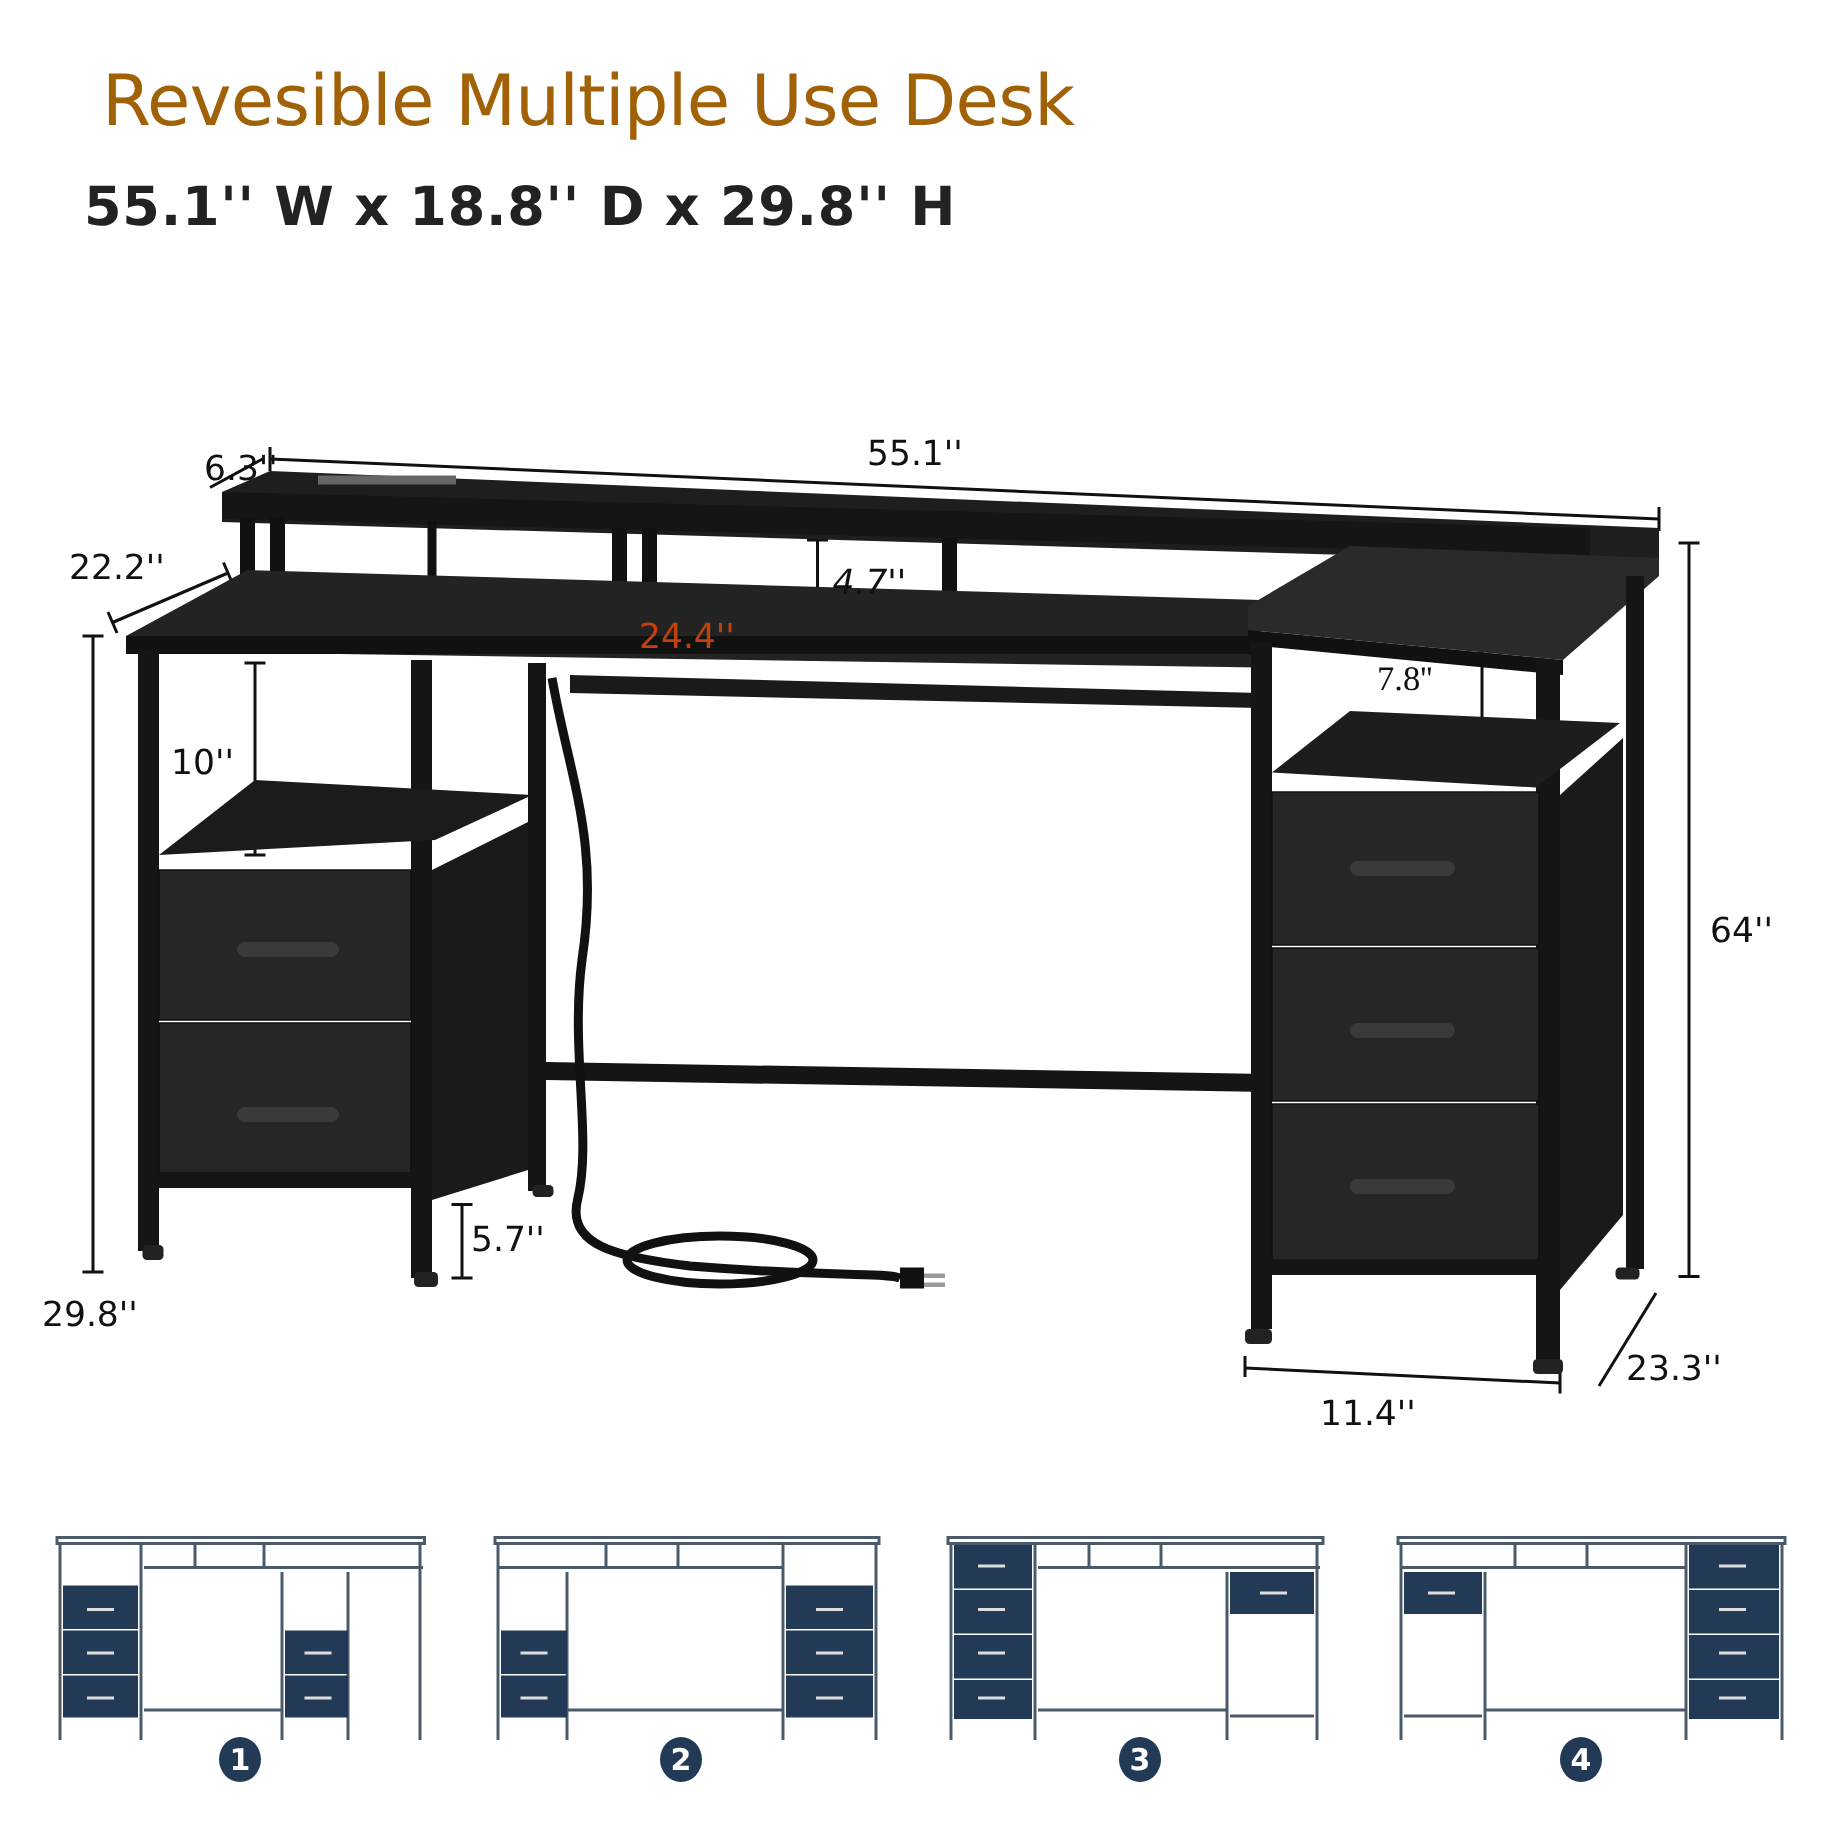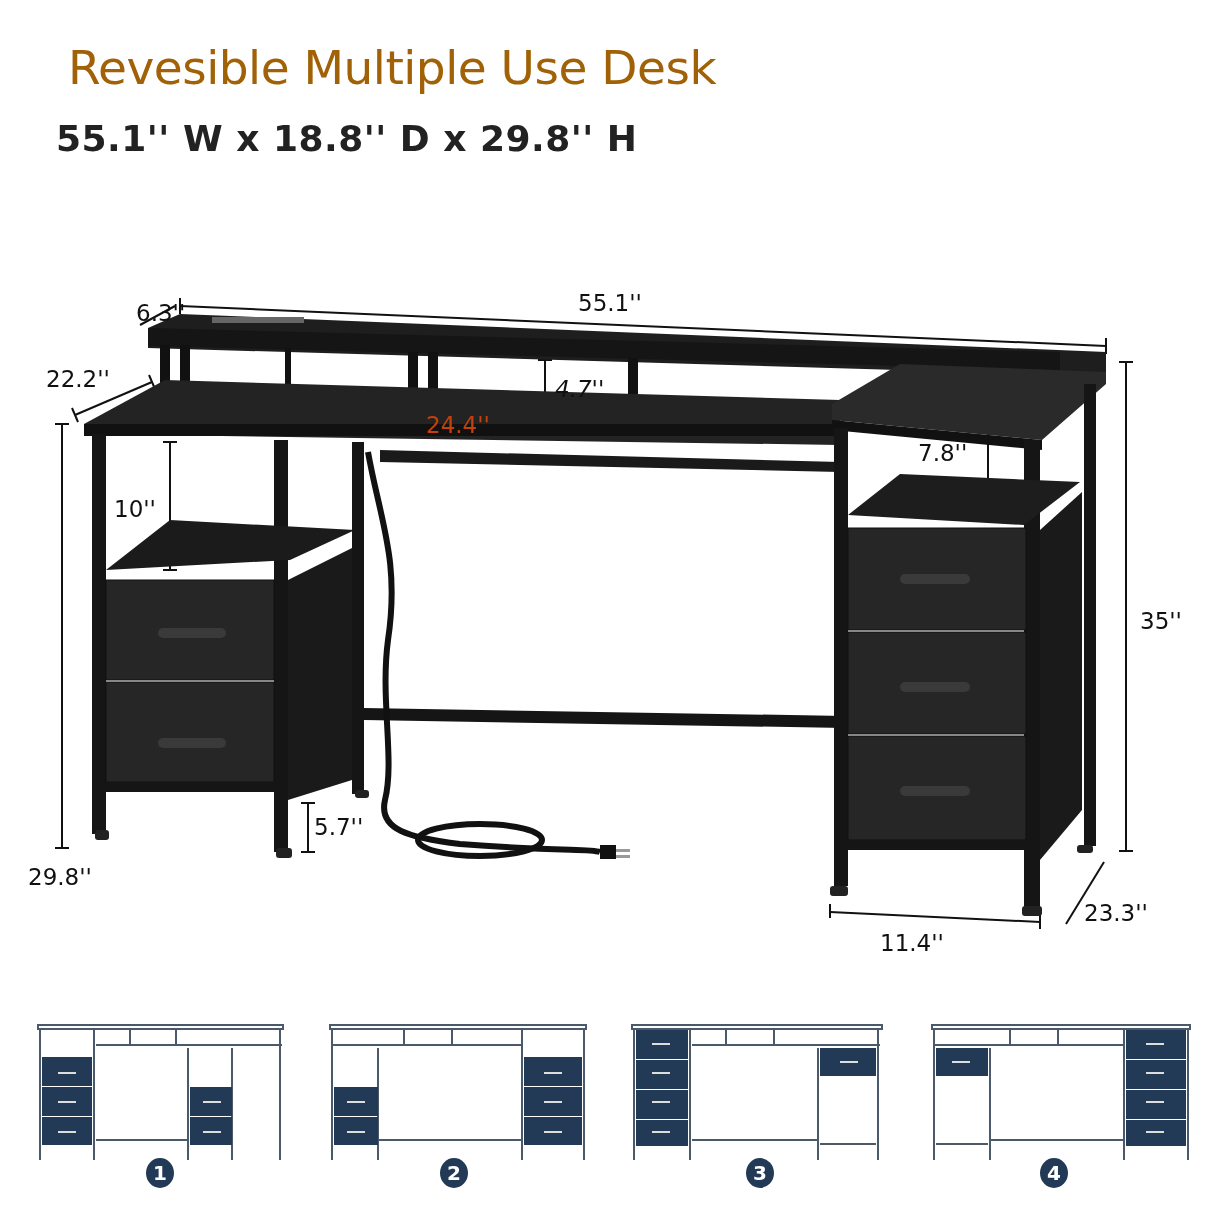--- a/index.html
+++ b/index.html
@@ -119,23 +119,23 @@
   <rect x="900" y="574" width="70" height="10" rx="5" fill="#3a3a3a"></rect>
   <rect x="900" y="682" width="70" height="10" rx="5" fill="#3a3a3a"></rect>
   <rect x="900" y="786" width="70" height="10" rx="5" fill="#3a3a3a"></rect>
 </svg>
 
 <div class="dim" style="left:136px;top:268px;margin-top:32px;">6.3''</div>
 <div class="dim" style="left:578px;top:290px;">55.1''</div>
 <div class="dim" style="left:46px;top:366px;">22.2''</div>
 <div class="dim" style="left:555px;top:376px;font-style:italic;">4.7''</div>
 <div class="dim" style="left:426px;top:412px;color:#c2410c;">24.4''</div>
-<div class="dim" style="left:918px;top:440px;">7.8''</div>
+<div class="dim" style="left:918px;top:440px;font-family:Liberation Serif, serif;">7.8''</div>
 <div class="dim" style="left:114px;top:496px;">10''</div>
-<div class="dim" style="left:1140px;top:608px;">35''</div>
+<div class="dim" style="left:1140px;top:608px;">64''</div>
 <div class="dim" style="left:314px;top:814px;">5.7''</div>
 <div class="dim" style="left:28px;top:864px;">29.8''</div>
 <div class="dim" style="left:1084px;top:900px;">23.3''</div>
 <div class="dim" style="left:880px;top:930px;">11.4''</div>
 
 <svg width="1214" height="1214">
   <g stroke="#4a5a6a" stroke-width="2" fill="none">
 
     <g>
       <rect x="38" y="1025" width="245" height="4" fill="#fff"></rect>

